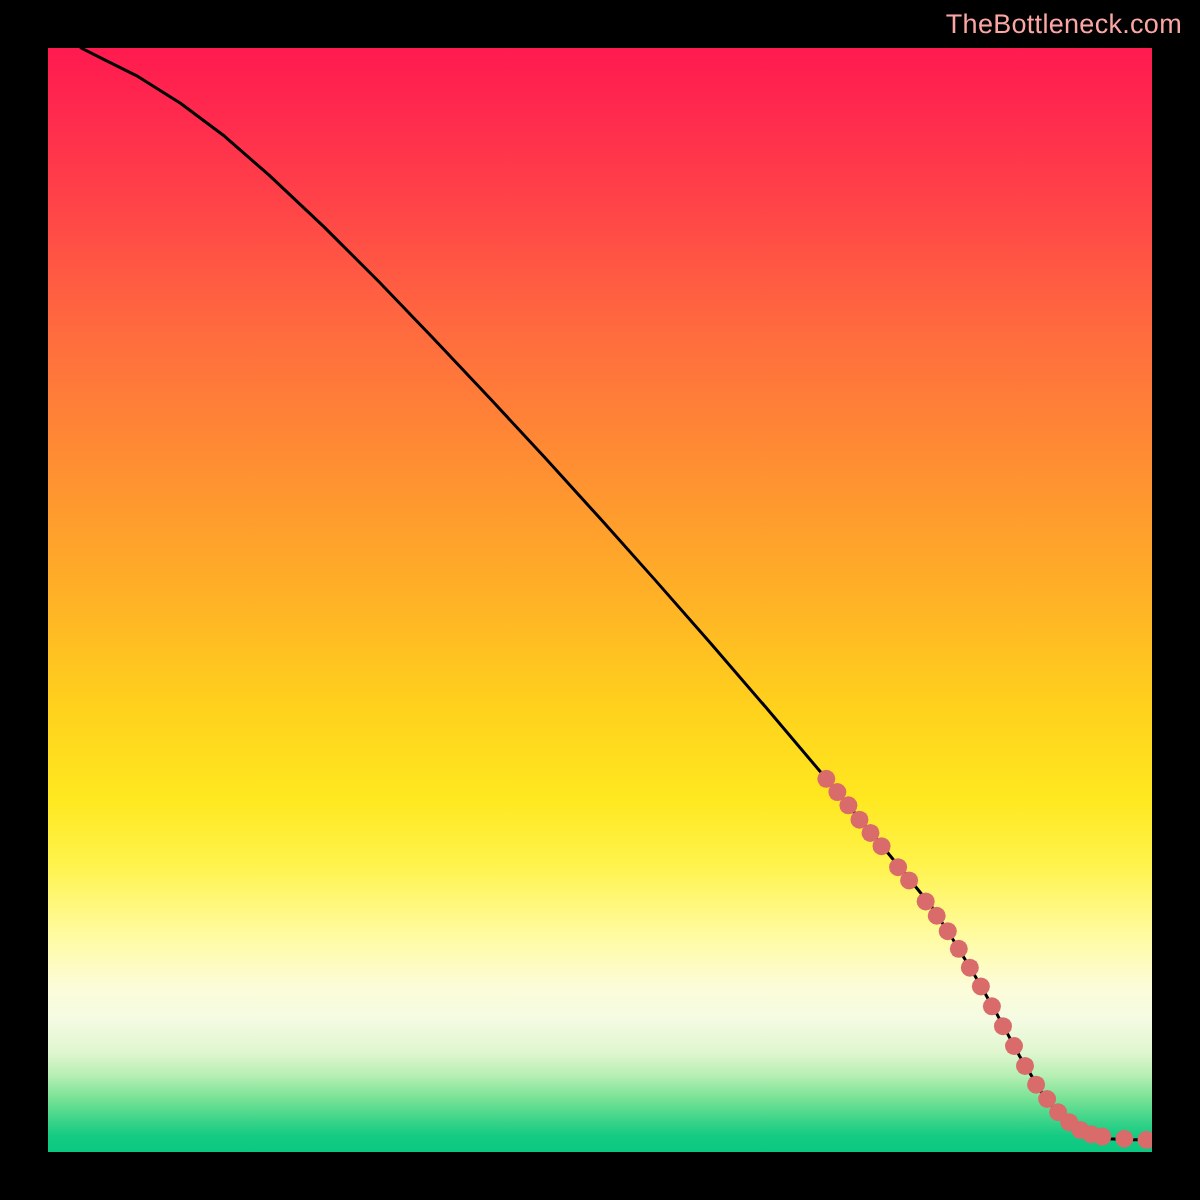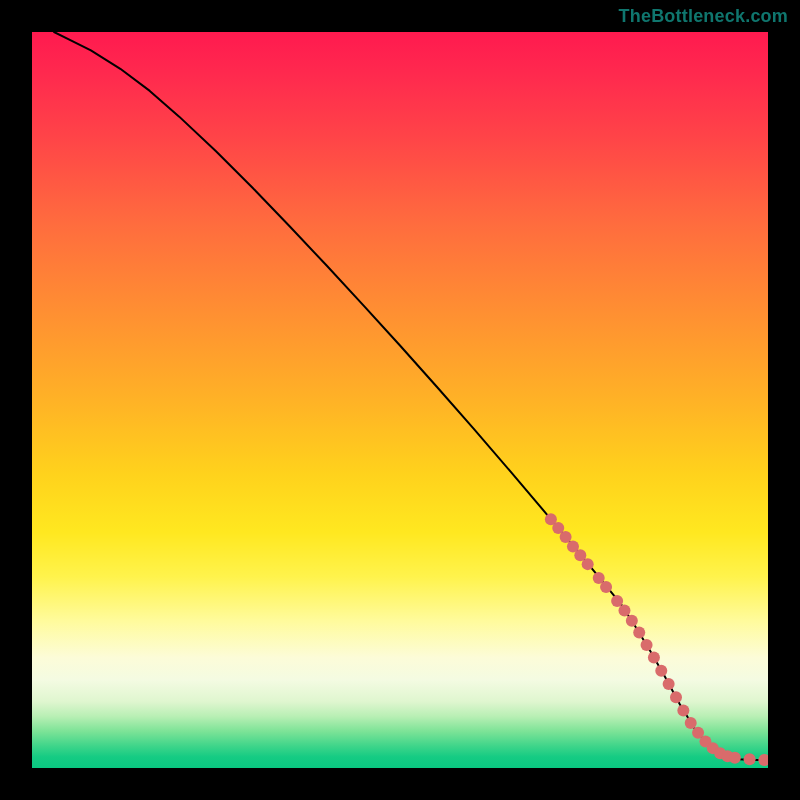--- a/index.html
+++ b/index.html
@@ -14,23 +14,23 @@
   .wrap {
     position: relative;
     width: 800px;
     height: 800px;
     background: #000;
   }
   .watermark {
     position: absolute;
     top: 6px;
     right: 12px;
-    color: #0f766e;
+    color: #fca5a5;
     font-size: 18px;
-    font-weight: 700;
+    font-weight: 400;
     letter-spacing: 0.2px;
     z-index: 20;
     user-select: none;
   }
   
   .plot {
     position: absolute;
     left: 32px;
     right: 32px;
     top: 32px;

